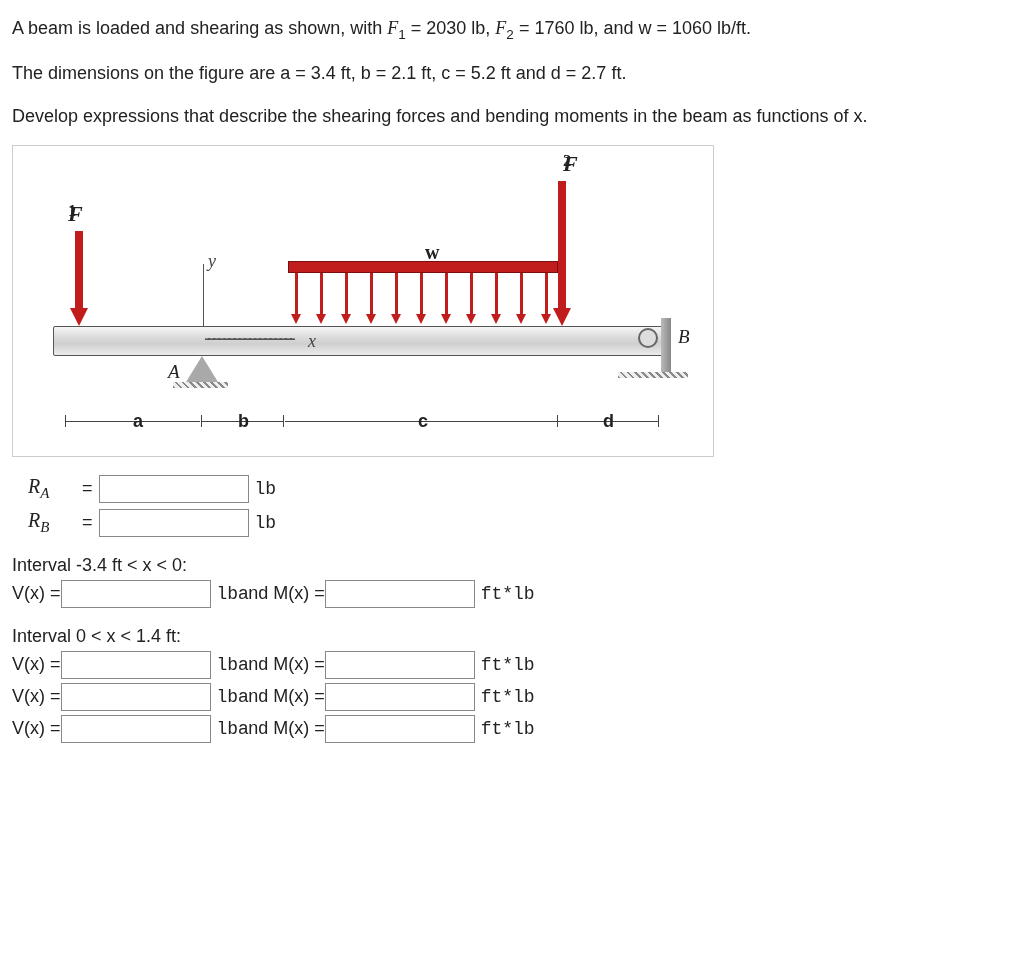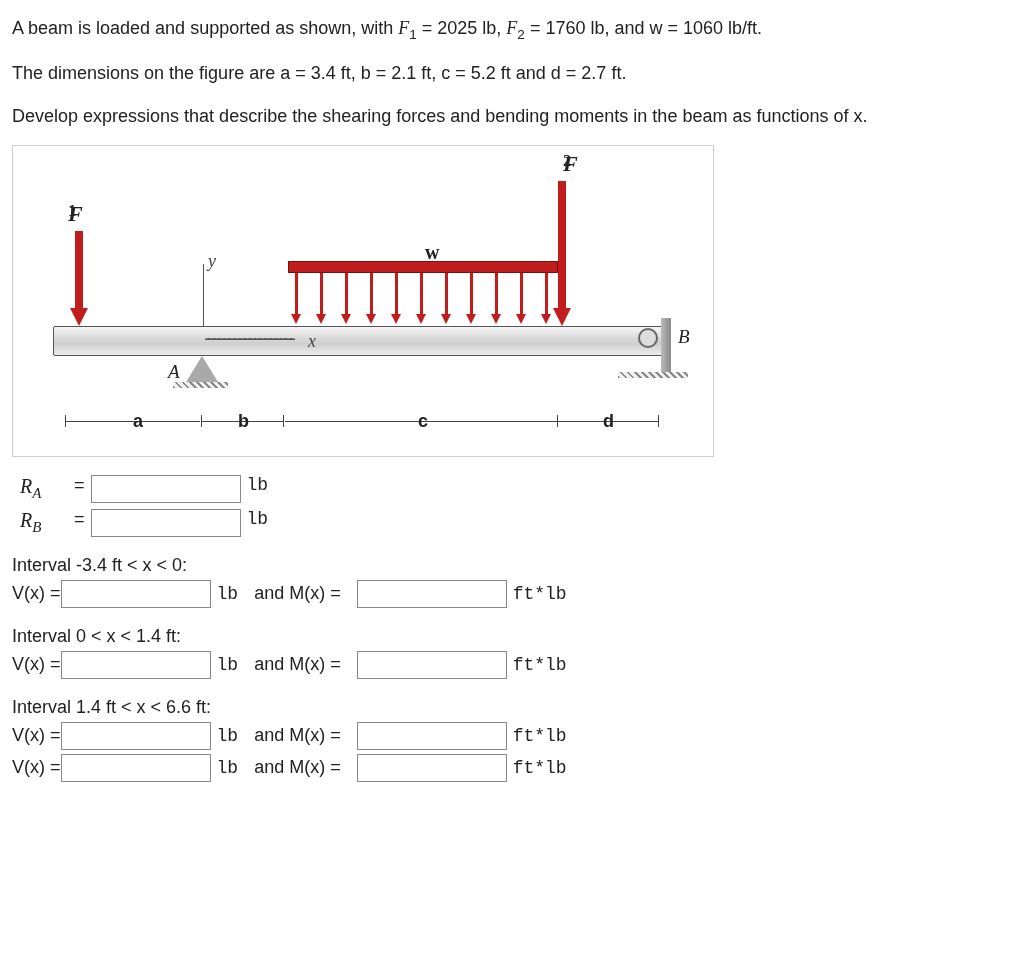--- a/index.html
+++ b/index.html
@@ -58,41 +58,41 @@
     width:0;height:0;border-left:16px solid transparent;border-right:16px solid transparent;border-bottom:26px solid #a9a9a9;
   }
   .pin-ground { width:55px;height:6px;background:repeating-linear-gradient(45deg,#888,#888 2px,#eee 2px,#eee 5px); }
   .label-A { left:155px; top:215px; font-style:italic; font-family:"Times New Roman",serif; font-size:19px; }
   .label-B { left:665px; top:180px; font-style:italic; font-family:"Times New Roman",serif; font-size:19px; }
   .dim-line { height:1px;background:#444; }
   .dim-text { font-weight:bold; font-size:18px; }
   .tick { width:1px;height:12px;background:#444; }
 
   .ans-block { margin-top: 4px; }
-  .row { display:flex; align-items:flex-start; margin: 6px 8px; }
+  .row { display:flex; align-items:center; margin: 6px 16px; }
   .row .lbl { font-family:"Times New Roman",serif; font-style:italic; font-size:20px; min-width: 52px; }
   .row .eq { margin: 0 6px 0 2px; }
   .inp {
     width: 140px; height: 24px;
     border: 1px solid #888;
     padding: 1px 4px;
     font-size: 15px;
   }
   .unit { margin-left: 6px; font-family: Liberation Mono, monospace; }
   .section-hdr { margin-top: 18px; margin-bottom: 4px; font-size:18px; }
   .inline-row { display:flex; align-items:center; flex-wrap: wrap; margin: 4px 0; }
-  .andm { margin: 0 16px; }
+  .andm { margin: 0 0; }
 </style>
 </head>
 <body>
 
 <div class="stmt">
-  <span>A beam is loaded and supported as shown, with </span>
+  <span>A beam is loaded and shearing as shown, with </span>
   <span class="ital">F</span><span class="sub">1</span>
-  <span> = 2025 lb, </span>
+  <span> = 2030 lb, </span>
   <span class="ital">F</span><span class="sub">2</span>
   <span> = 1760 lb, and w = 1060 lb/ft.</span>
 </div>
 <div class="stmt">The dimensions on the figure are a = 3.4 ft, b = 2.1 ft, c = 5.2 ft and d = 2.7 ft.</div>
 <div class="stmt">Develop expressions that describe the shearing forces and bending moments in the beam as functions of x.</div>
 
 <div class="figure-box">
   <div class="beam"></div>
 
   <div class="f2-label">
@@ -209,21 +209,20 @@
     <span>V(x) = </span>
     <input class="inp" style="">
     <span class="unit">lb</span>
     <span class="andm"> and M(x) = </span>
     <input class="inp" style="">
     <span class="unit">ft*lb</span>
   </div>
 </div>
 
 <div>
-  <div class="section-hdr">Interval 1.4 ft &lt; x &lt; 6.6 ft:</div>
   <div class="inline-row">
     <span>V(x) = </span>
     <input class="inp" style="">
     <span class="unit">lb</span>
     <span class="andm"> and M(x) = </span>
     <input class="inp" style="">
     <span class="unit">ft*lb</span>
   </div>
 </div>
 

